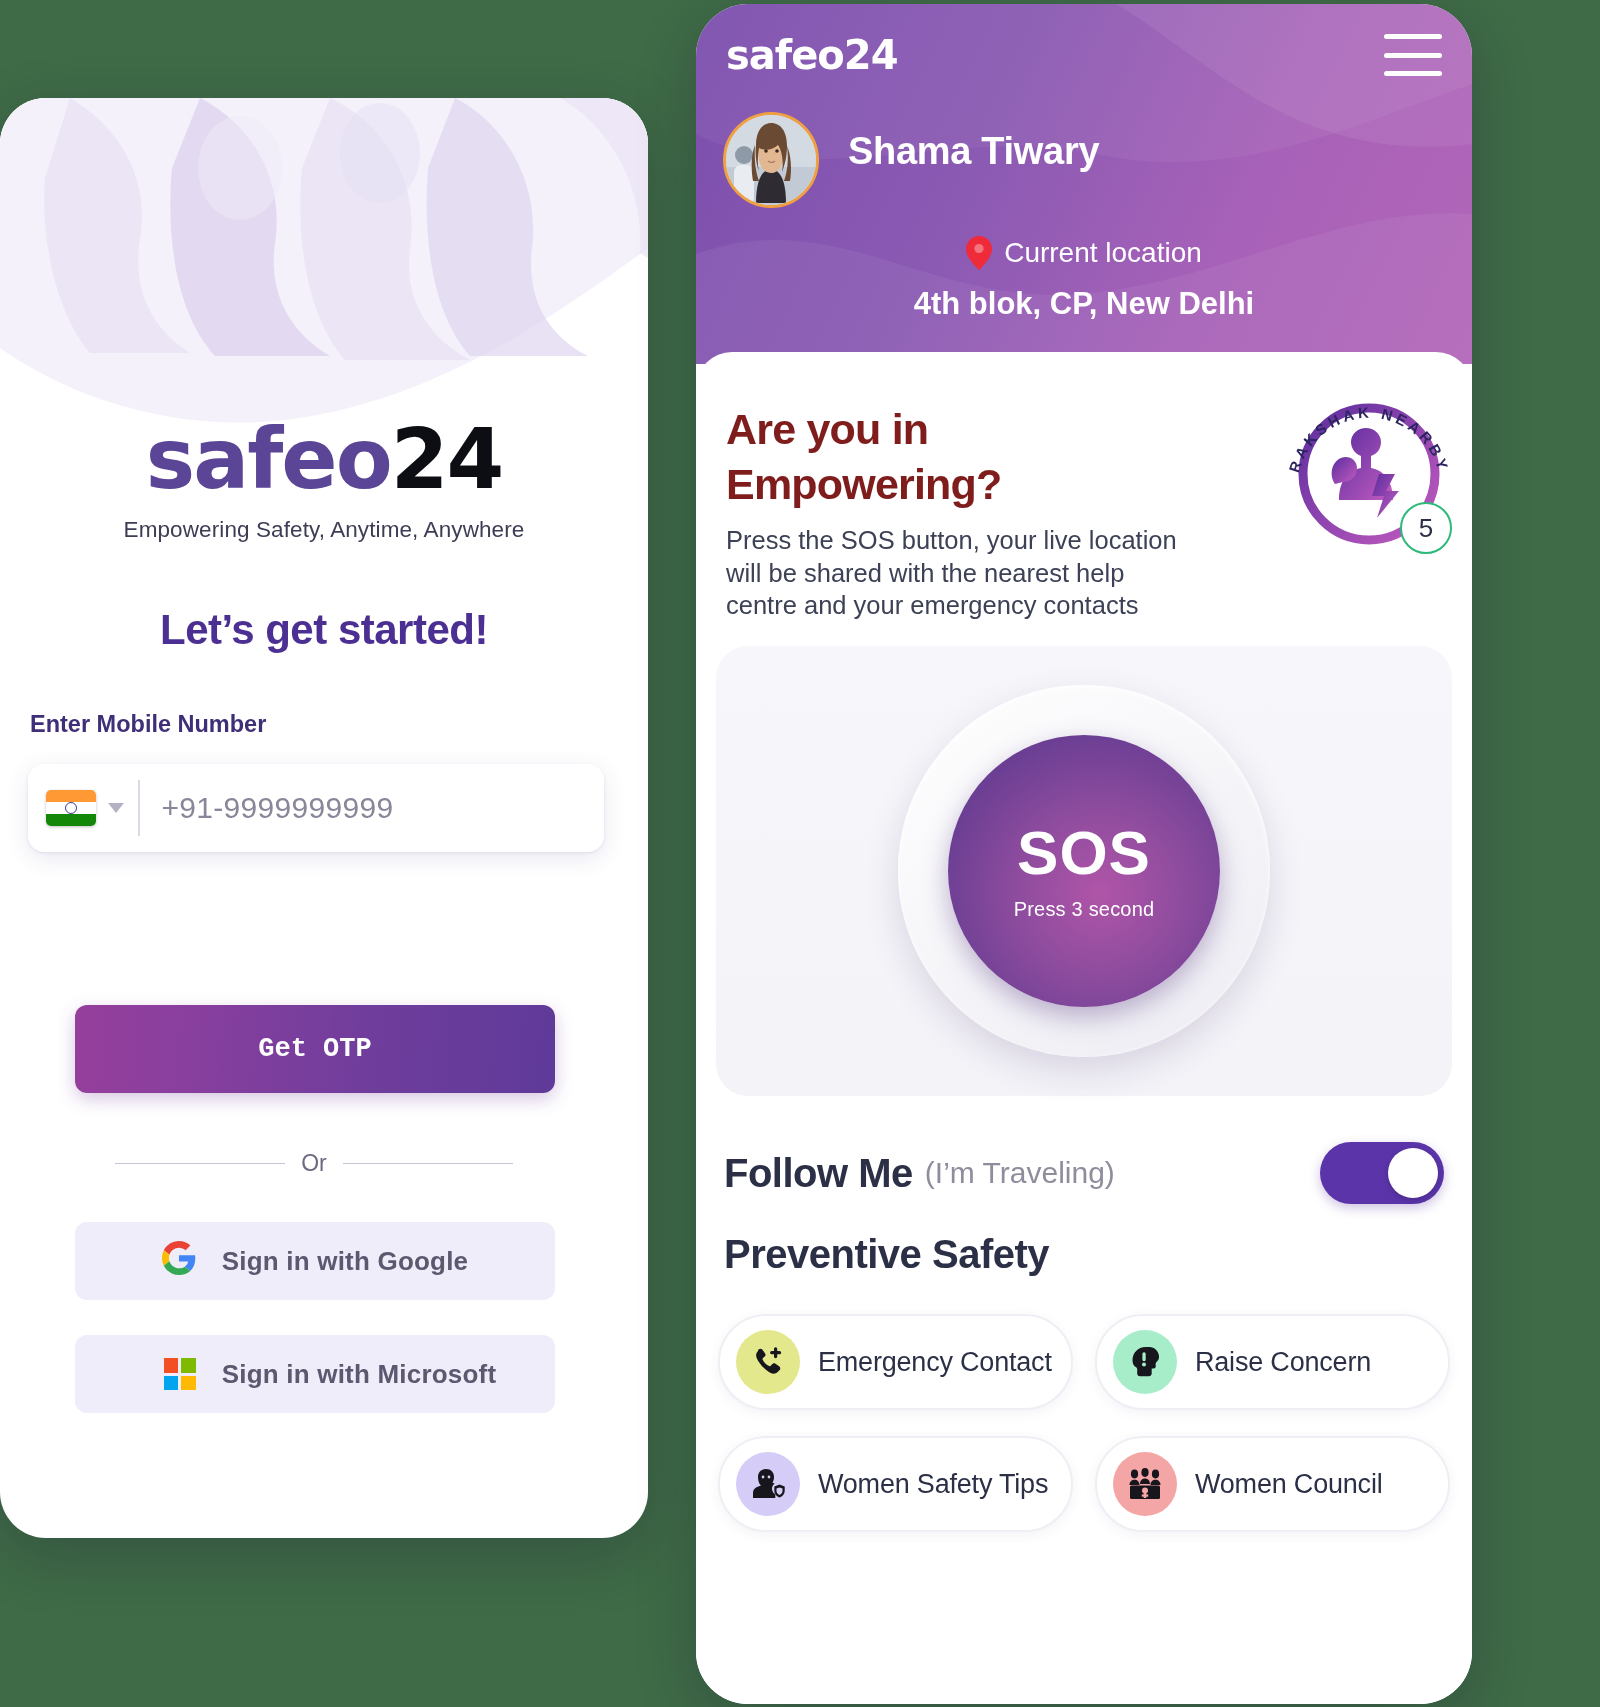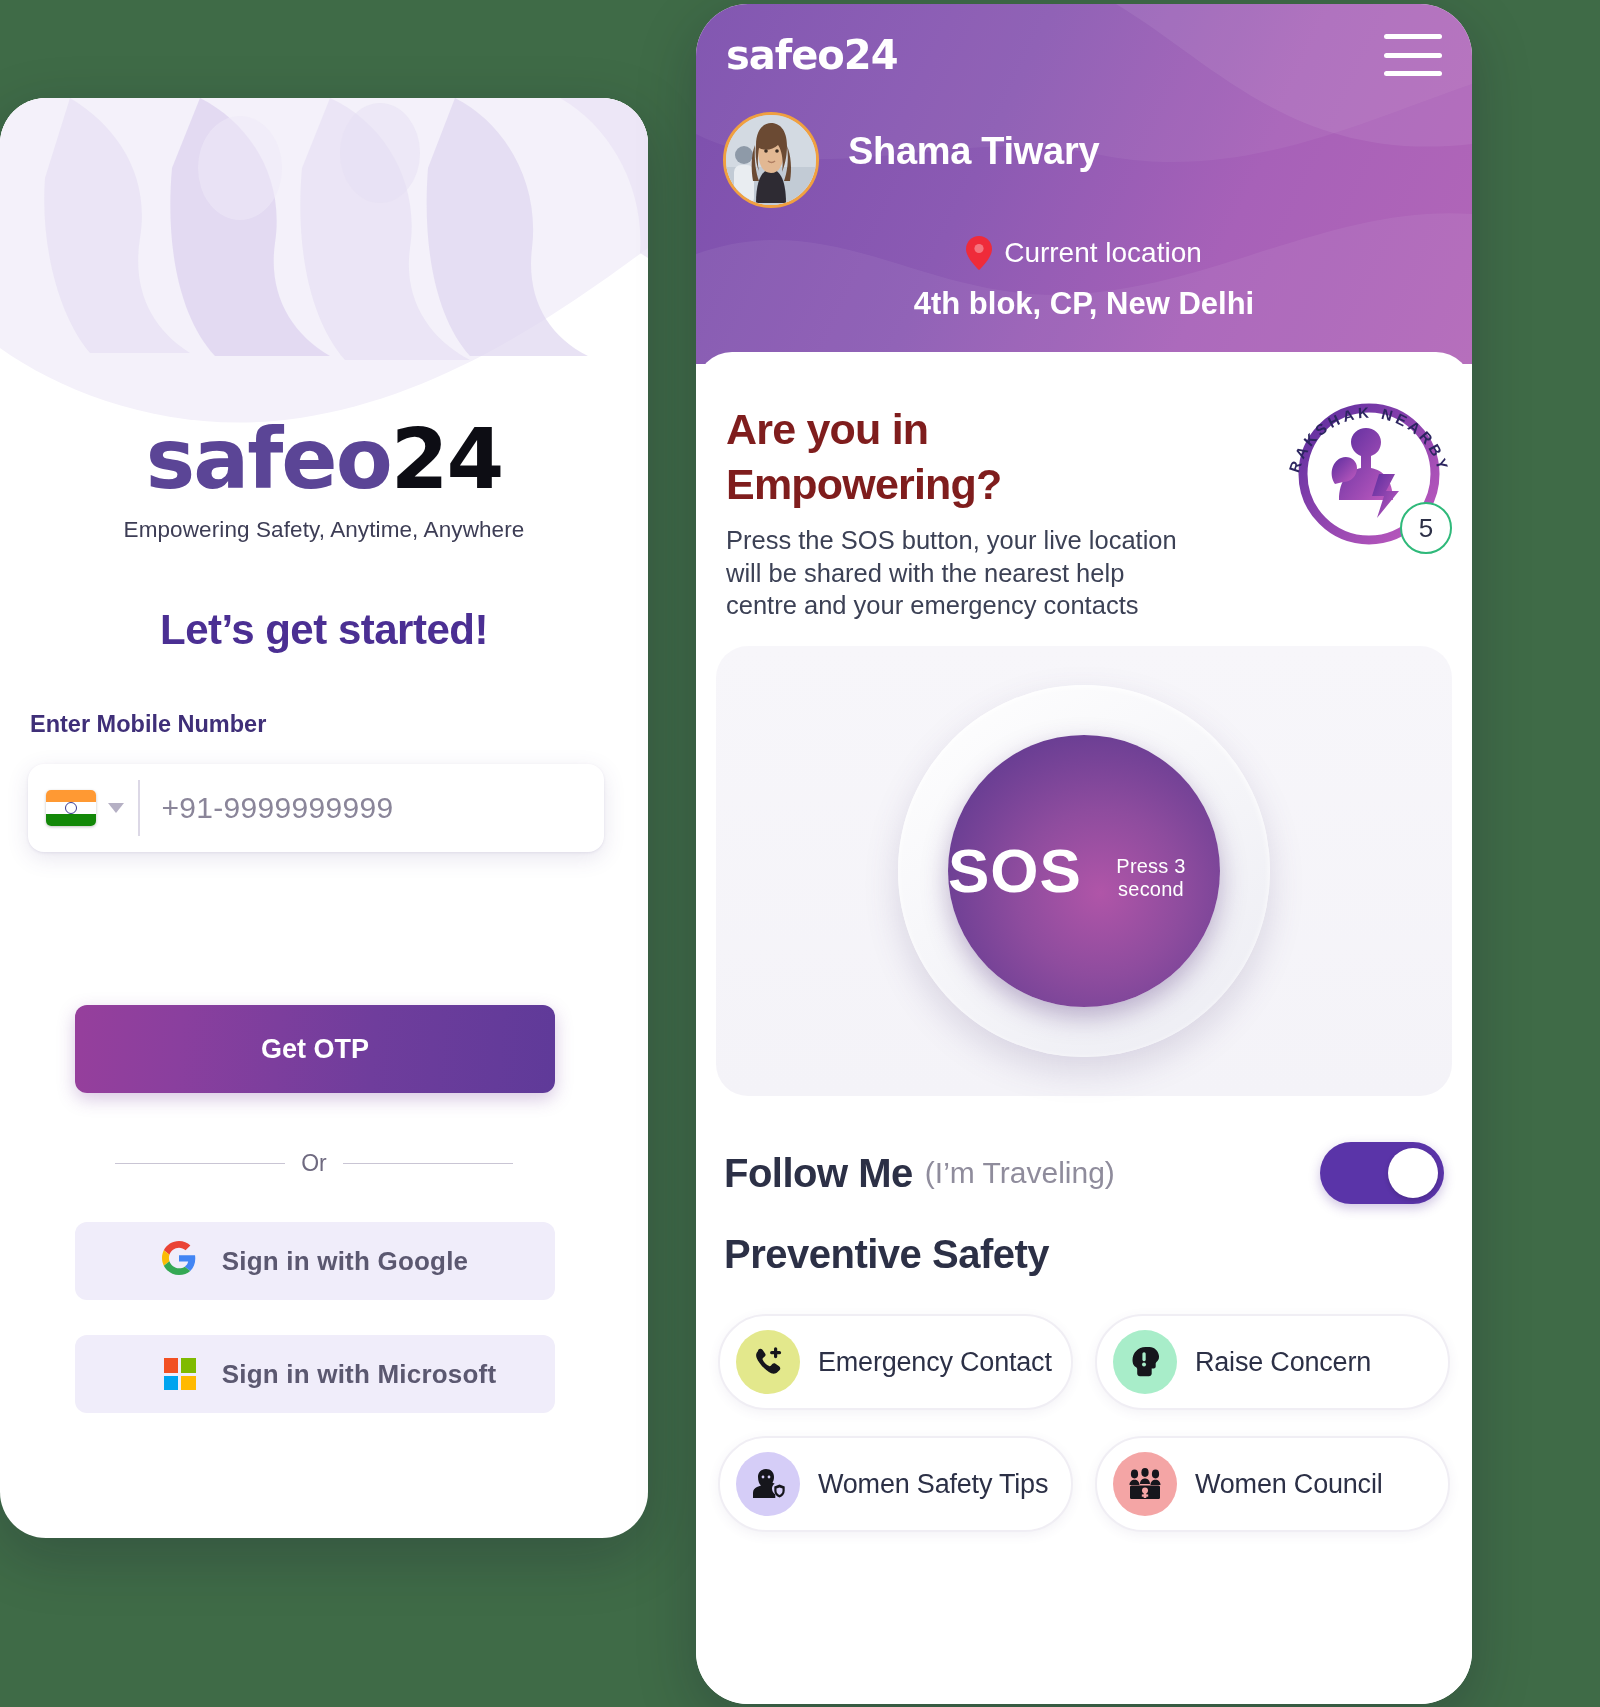--- a/index.html
+++ b/index.html
@@ -72,21 +72,21 @@
     border-top: 10px solid #b5b0c4;
   }
   .divider-v { margin-left: 14px; width: 1.5px; height: 56px; background: #dcd8e6; flex: none; }
   .phone-ph { margin-left: 22px; font-size: 30px; color: #8a8599; letter-spacing: .3px; text-align: center; }
 
   .btn-otp {
     position: absolute; left: 75px; top: 907px; width: 480px; height: 88px;
     border-radius: 12px; border: none; cursor: pointer;
     background: linear-gradient(95deg, #963f9c 0%, #8a3f9e 22%, #6f3d9c 62%, #5f3a99 100%);
     color: #fff; font-size: 27px; font-weight: 700;
-    font-family: Liberation Sans, sans-serif;
+    font-family: Liberation Mono, monospace;
     box-shadow: 0 6px 18px rgba(110,55,150,.28);
   }
 
   .or-row {
     position: absolute; left: 115px; top: 1052px; width: 398px;
     display: flex; align-items: center; gap: 16px;
   }
   .or-line { flex: 1; height: 1.5px; background: #c9c5d4; }
   .or-txt { font-size: 23px; color: #6f6a80; }
 
@@ -194,21 +194,21 @@
     width: 372px; height: 372px; border-radius: 50%;
     background: linear-gradient(145deg,#ffffff 0%, #ececf3 100%);
     box-shadow: 0 14px 34px rgba(90,70,130,.18),
                 inset 0 2px 6px rgba(255,255,255,.95);
     display: flex; align-items: center; justify-content: center;
   }
   .sos-btn {
     width: 272px; height: 272px; border-radius: 50%; border: none; cursor: pointer;
     background: radial-gradient(circle at 56% 58%, #b055a8 0%, #8e4c9e 38%, #6c3f94 72%, #57378b 100%);
     color: #fff; box-shadow: 0 10px 26px rgba(80,45,120,.35);
-    display: flex; align-items: center; 
+    display: flex; flex-direction: column; align-items: center; justify-content: center;
     font-family: "Liberation Sans", sans-serif;
   }
   .sos-word { font-size: 62px; font-weight: 700; letter-spacing: 1px; line-height: 1; }
   .sos-sub { margin-top: 14px; font-size: 20px; font-weight: 400; letter-spacing: .2px; }
 
   .follow-row {
     position: absolute; left: 28px; top: 790px; width: 720px;
     display: flex; align-items: center;
   }
   .follow-title { font-size: 40px; font-weight: 700; color: #2c3046; letter-spacing: -.5px; }

